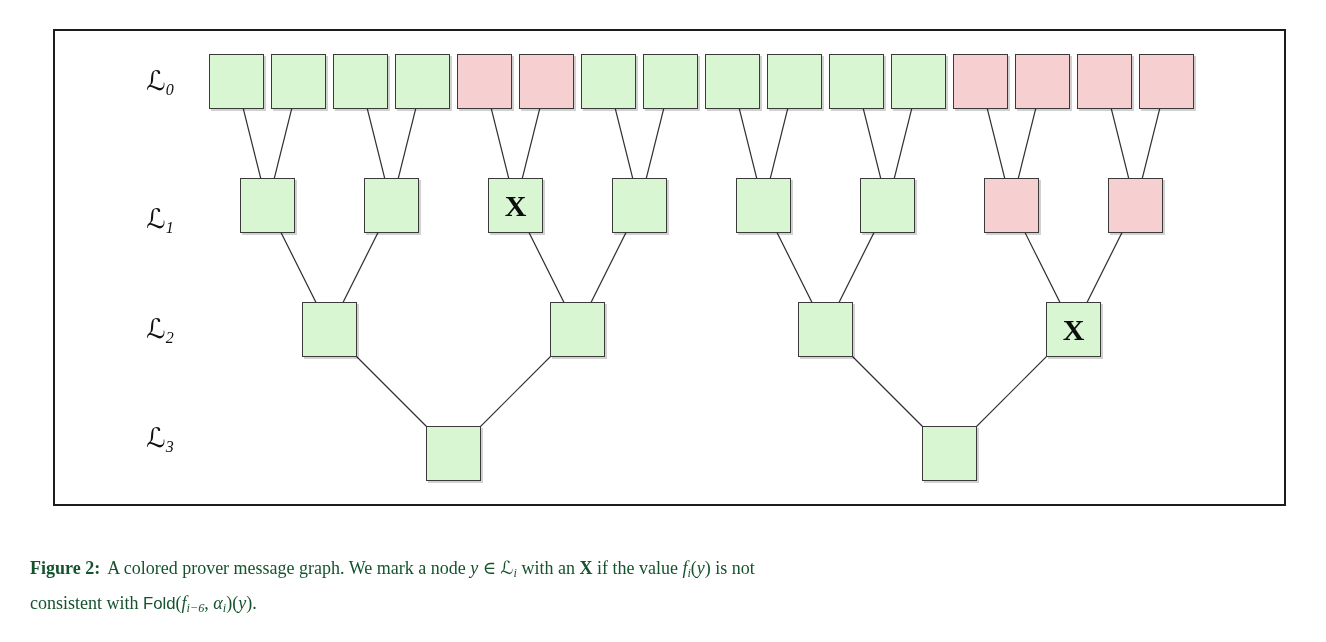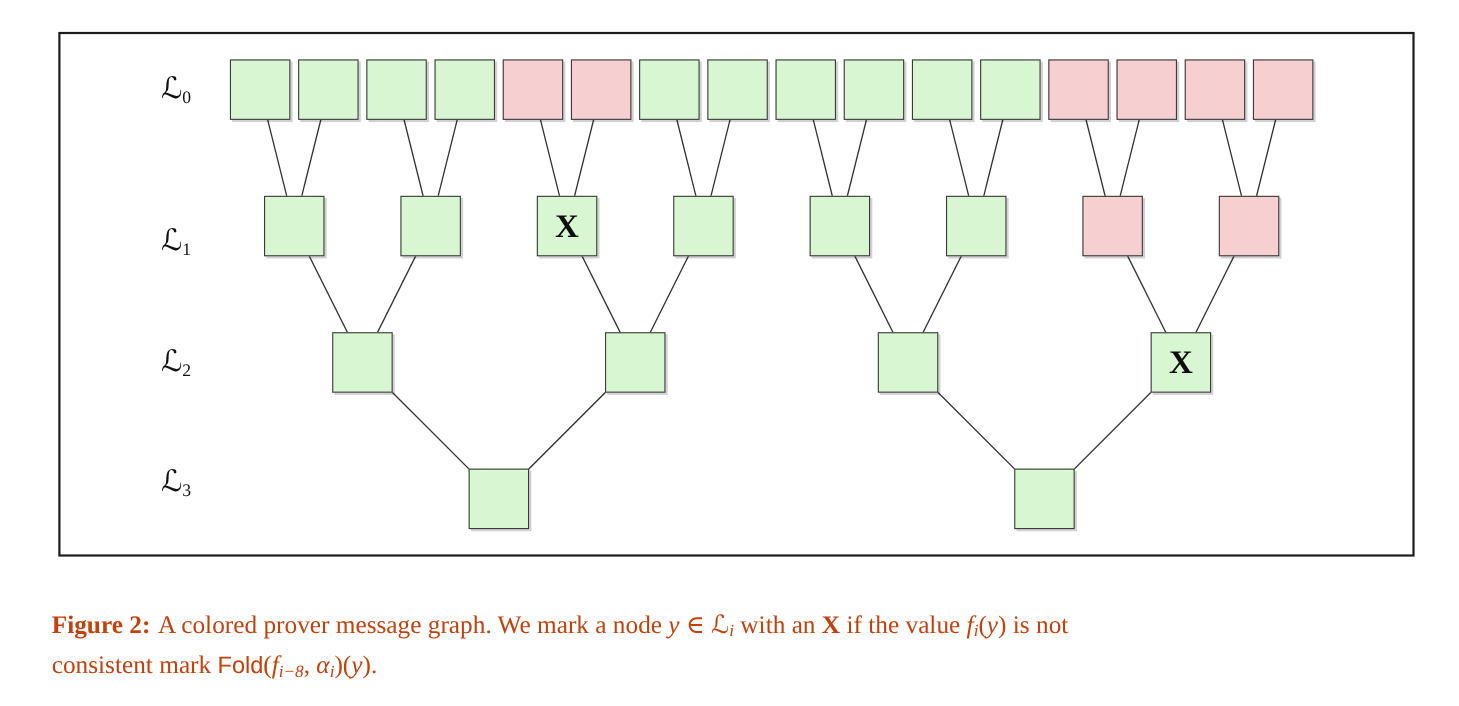--- a/index.html
+++ b/index.html
@@ -12,25 +12,25 @@
   svg.edges{position:absolute;left:0;top:0;width:1326px;height:642px;pointer-events:none;}
 
   .node{position:absolute;width:55px;height:55px;box-sizing:border-box;
         border:1.5px solid #3a3a3a;box-shadow:2px 2px 0 rgba(0,0,0,0.18);
         display:flex;align-items:center;justify-content:center;}
   .node .mark{font-weight:bold;font-size:30px;line-height:1;color:#0d0d0d;
         font-family:"Liberation Serif","DejaVu Serif",serif;}
 
   .level-label{position:absolute;transform:translate(-50%,-50%);
         font-family:"DejaVu Sans","DejaVu Serif",serif;
-        font-size:27px;color:#111;white-space:nowrap;}
+        font-size:27px;color:#111;white-space:nowrap;font-style:italic;}
   .level-label .sub{font-size:16px;vertical-align:-5px;font-family:"Liberation Serif","DejaVu Serif",serif;}
 
-  .caption{position:absolute;left:47px;top:553px;width:1258px;
-        font-size:23px;line-height:30px;color:#c2410c;}
+  .caption{position:absolute;left:30px;top:553px;width:1258px;
+        font-size:18px;line-height:30px;color:#14532d;}
   .caption .line{white-space:nowrap;}
   .seg-n{}
   .seg-b{font-weight:bold;}
   .seg-bl{font-weight:bold;margin-right:7px;}
   .seg-i{font-style:italic;}
   .seg-si{font-style:italic;font-size:0.68em;vertical-align:-0.23em;}
   .seg-sf{font-family:Liberation Sans, sans-serif;font-size:0.93em;}
   .seg-cal{font-family:"DejaVu Sans","DejaVu Serif",serif;}
 </style>
 </head>
@@ -103,15 +103,15 @@
       <div class="node" style="left: 798px; top: 302px; background: rgb(217, 246, 210);"></div>
       <div class="node" style="left: 1046px; top: 302px; background: rgb(217, 246, 210);">
         <span class="mark" style="color: rgb(13, 13, 13);">X</span>
       </div>
       <div class="level-label" style="left: 160px; top: 439px;"><span>ℒ</span><span class="sub">3</span></div>
       <div class="node" style="left: 426px; top: 426px; background: rgb(217, 246, 210);"></div>
       <div class="node" style="left: 922px; top: 426px; background: rgb(217, 246, 210);"></div>
     </div>
   <div class="caption" id="caption">
       <div class="line"><span class="seg-bl">Figure 2:</span><span class="seg-n">A colored prover message graph. We mark a node </span><span class="seg-i">y</span><span class="seg-n"> ∈ </span><span class="seg-cal">ℒ</span><span class="seg-si">i</span><span class="seg-n"> with an </span><span class="seg-b">X</span><span class="seg-n"> if the value </span><span class="seg-i">f</span><span class="seg-si">i</span><span class="seg-n">(</span><span class="seg-i">y</span><span class="seg-n">) is not</span></div>
-      <div class="line"><span class="seg-n">consistent mark </span><span class="seg-sf">Fold</span><span class="seg-n">(</span><span class="seg-i">f</span><span class="seg-si">i−8</span><span class="seg-n">, </span><span class="seg-i">α</span><span class="seg-si">i</span><span class="seg-n">)(</span><span class="seg-i">y</span><span class="seg-n">).</span></div>
+      <div class="line"><span class="seg-n">consistent with </span><span class="seg-sf">Fold</span><span class="seg-n">(</span><span class="seg-i">f</span><span class="seg-si">i−6</span><span class="seg-n">, </span><span class="seg-i">α</span><span class="seg-si">i</span><span class="seg-n">)(</span><span class="seg-i">y</span><span class="seg-n">).</span></div>
     </div>
 </div>
 
 </body></html>

